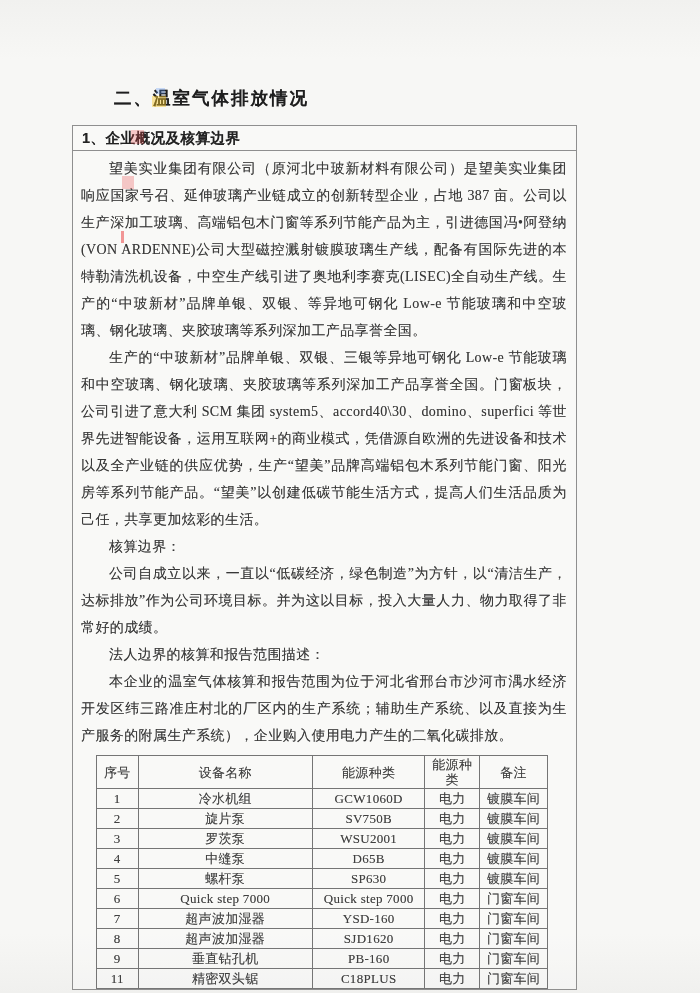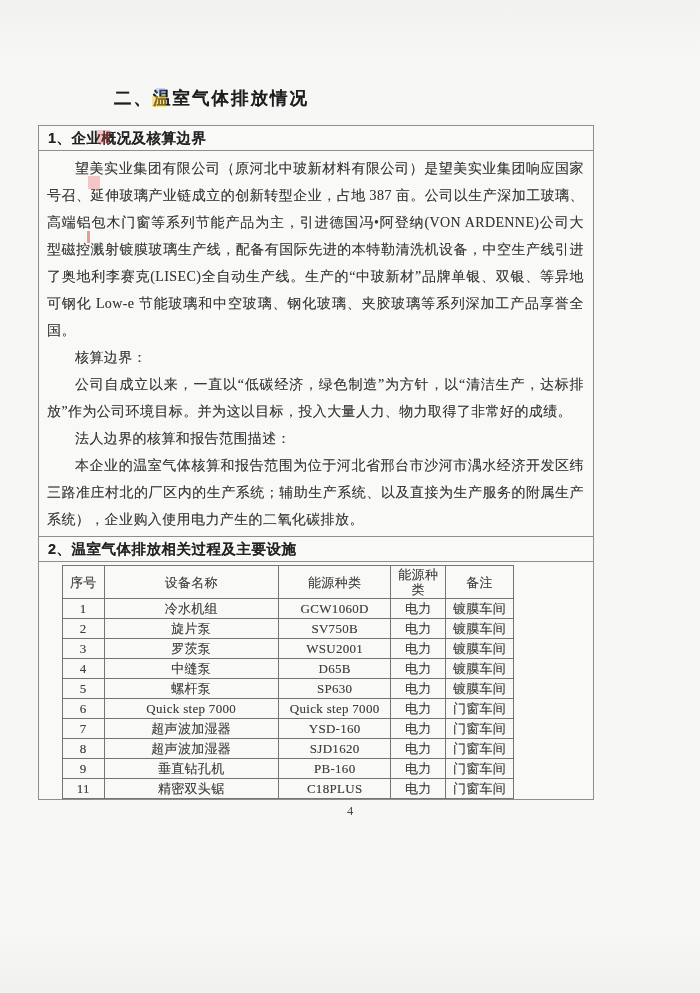--- a/index.html
+++ b/index.html
@@ -19,21 +19,21 @@
     text-shadow:0 0 .5px rgba(30,30,30,.55);
     text-align:right;
   }
   .artifact{position:absolute;pointer-events:none;}
   .art-yellow{background:rgba(248,200,40,.45);}
   .art-blue{background:rgba(90,150,250,.30);}
   .art-red{background:rgba(235,70,70,.28);}
   .art-red-line{background:rgba(235,70,70,.55);}
 
   .outer-box{
-    margin-left:38px;margin-top:13px;width:556px;box-sizing:border-box;
+    margin-left:72px;margin-top:13px;width:505px;box-sizing:border-box;
     border:1px solid #8f8f8f;background:rgba(255,255,255,.25);
   }
   .sec-heading{
     font-family:"Liberation Sans","DejaVu Sans",sans-serif;
     font-weight:bold;font-size:14.5px;color:#222;
     padding:3px 8px 2px 9px;letter-spacing:.5px;
     text-shadow:0 0 .4px rgba(30,30,30,.5);
     position:relative;
   }
   .sec-heading.first{border-bottom:1px solid #8f8f8f;}
@@ -83,31 +83,29 @@
 
   <div class="outer-box">
 
     <div class="sec-heading first">
       <span>1、企业概况及核算边界</span>
       <div class="artifact art-red" style="left:58px;top:4px;width:13px;height:14px;"></div>
     </div>
 
     <div class="sec-body">
       <p>望美实业集团有限公司（原河北中玻新材料有限公司）是望美实业集团响应国家号召、延伸玻璃产业链成立的创新转型企业，占地 387 亩。公司以生产深加工玻璃、高端铝包木门窗等系列节能产品为主，引进德国冯•阿登纳(VON ARDENNE)公司大型磁控溅射镀膜玻璃生产线，配备有国际先进的本特勒清洗机设备，中空生产线引进了奥地利李赛克(LISEC)全自动生产线。生产的“中玻新材”品牌单银、双银、等异地可钢化 Low-e 节能玻璃和中空玻璃、钢化玻璃、夹胶玻璃等系列深加工产品享誉全国。</p>
+      <p>生产的“中玻新材”品牌单银、双银、三银等异地可钢化 Low-e 节能玻璃和中空玻璃、钢化玻璃、夹胶玻璃等系列深加工产品享誉全国。门窗板块，公司引进了意大利 SCM 集团 system5、accord40\30、domino、superfici 等世界先进智能设备，运用互联网+的商业模式，凭借源自欧洲的先进设备和技术以及全产业链的供应优势，生产“望美”品牌高端铝包木系列节能门窗、阳光房等系列节能产品。“望美”以创建低碳节能生活方式，提高人们生活品质为己任，共享更加炫彩的生活。</p>
       <p>核算边界：</p>
       <p>公司自成立以来，一直以“低碳经济，绿色制造”为方针，以“清洁生产，达标排放”作为公司环境目标。并为这以目标，投入大量人力、物力取得了非常好的成绩。</p>
       <p>法人边界的核算和报告范围描述：</p>
       <p>本企业的温室气体核算和报告范围为位于河北省邢台市沙河市湡水经济开发区纬三路准庄村北的厂区内的生产系统；辅助生产系统、以及直接为生产服务的附属生产系统），企业购入使用电力产生的二氧化碳排放。</p>
       <div class="artifact art-red" style="left:49px;top:25px;width:12px;height:13px;"></div>
       <div class="artifact art-red-line" style="left:48px;top:80px;width:3px;height:12px;"></div>
     </div>
 
-    <div class="sec-heading second">
-      <span>2、温室气体排放相关过程及主要设施</span>
-    </div>
 
 
     <table class="equip">
       <thead>
         <tr>
           <th class="col-idx">序号</th>
           <th class="col-name">设备名称</th>
           <th class="col-model">能源种类</th>
           <th class="col-energy">能源种类</th>
           <th class="col-note">备注</th>

